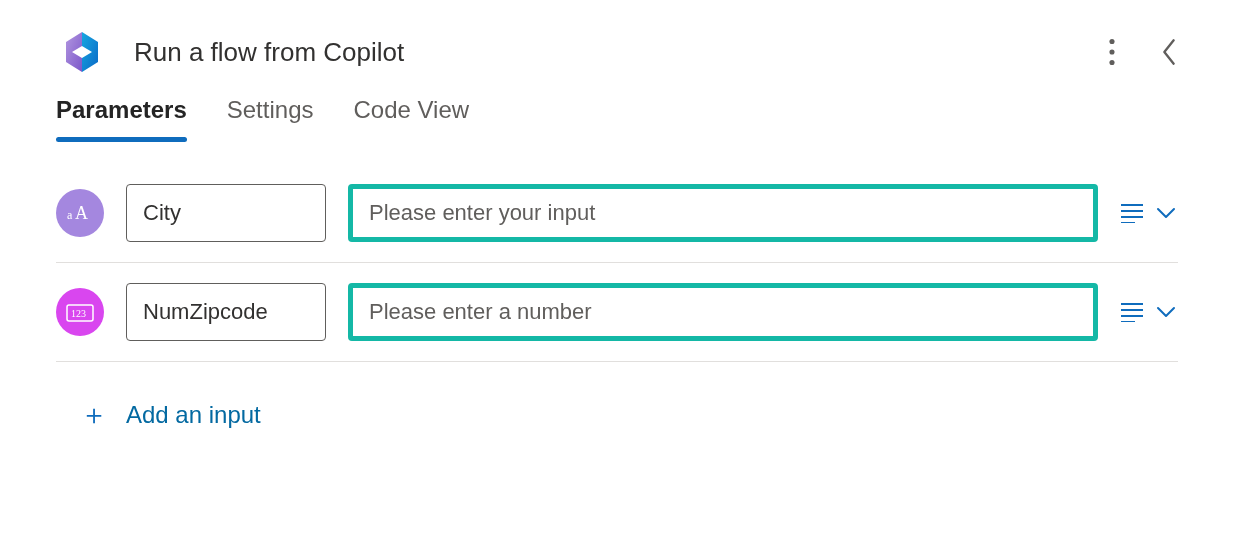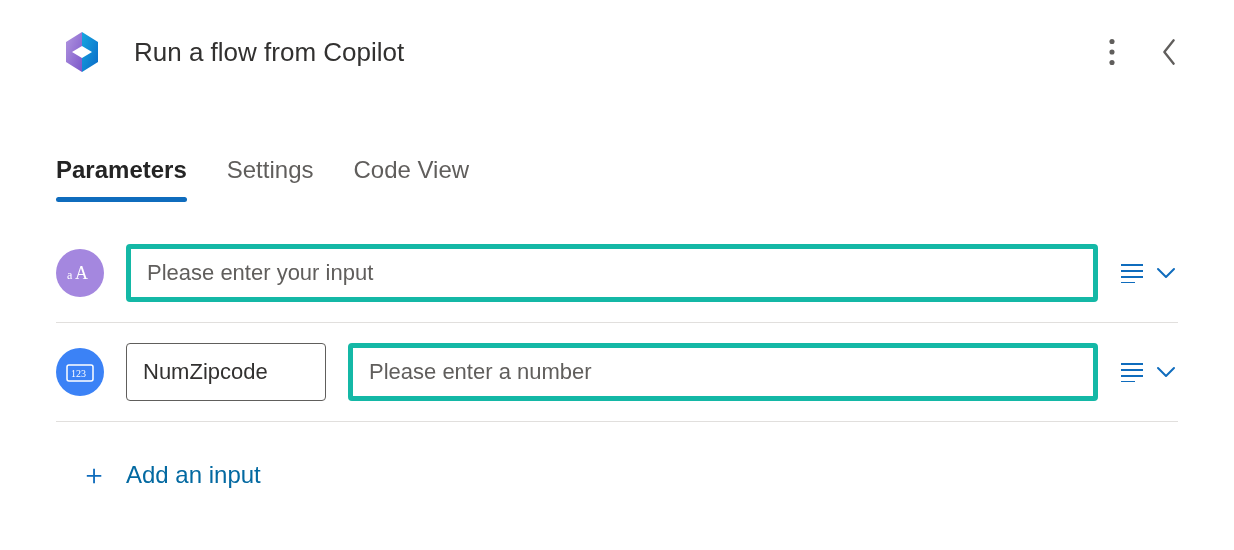--- a/index.html
+++ b/index.html
@@ -47,21 +47,20 @@
       padding: 8px;
       display: flex;
       align-items: center;
       justify-content: center;
       color: #605e5c;
     }
     .tabs {
       display: flex;
       gap: 40px;
       padding: 0 48px;
-      margin-top: 60px;
     }
     .tab {
       font-size: 24px;
       font-weight: 400;
       color: #605e5c;
       padding-bottom: 18px;
       cursor: pointer;
       position: relative;
       background: none;
       border: none;
@@ -99,21 +98,21 @@
       display: flex;
       align-items: center;
       justify-content: center;
       flex-shrink: 0;
       color: #fff;
     }
     .type-text {
       background: #a487df;
     }
     .type-number {
-      background: #3b82f6;
+      background: #d946ef;
     }
     .name-input {
       width: 200px;
       height: 58px;
       border: 1px solid #605e5c;
       border-radius: 4px;
       font-size: 22px;
       padding: 0 16px;
       font-family: inherit;
       color: #323130;
@@ -216,20 +215,21 @@
 
   <div class="params-body">
 
     <div class="param-row">
       <div class="type-badge type-text">
         <svg width="26" height="20" viewBox="0 0 26 20">
           <text x="0" y="16" font-size="12" fill="#fff" font-family="Segoe UI">a</text>
           <text x="8" y="16" font-size="18" fill="#fff" font-family="Segoe UI">A</text>
         </svg>
       </div>
+      <input class="name-input" type="text" value="City" style="">
       <input class="value-input" type="text" placeholder="Please enter your input" style="">
       <div class="row-actions">
         <span class="lines-icon">
           <svg width="24" height="20" viewBox="0 0 24 20">
             <line x1="1" y1="2" x2="23" y2="2" stroke="#0f6cbd" stroke-width="2"></line>
             <line x1="1" y1="8" x2="23" y2="8" stroke="#0f6cbd" stroke-width="2"></line>
             <line x1="1" y1="14" x2="23" y2="14" stroke="#0f6cbd" stroke-width="2"></line>
             <line x1="1" y1="20" x2="15" y2="20" stroke="#0f6cbd" stroke-width="2"></line>
           </svg>
         </span>

